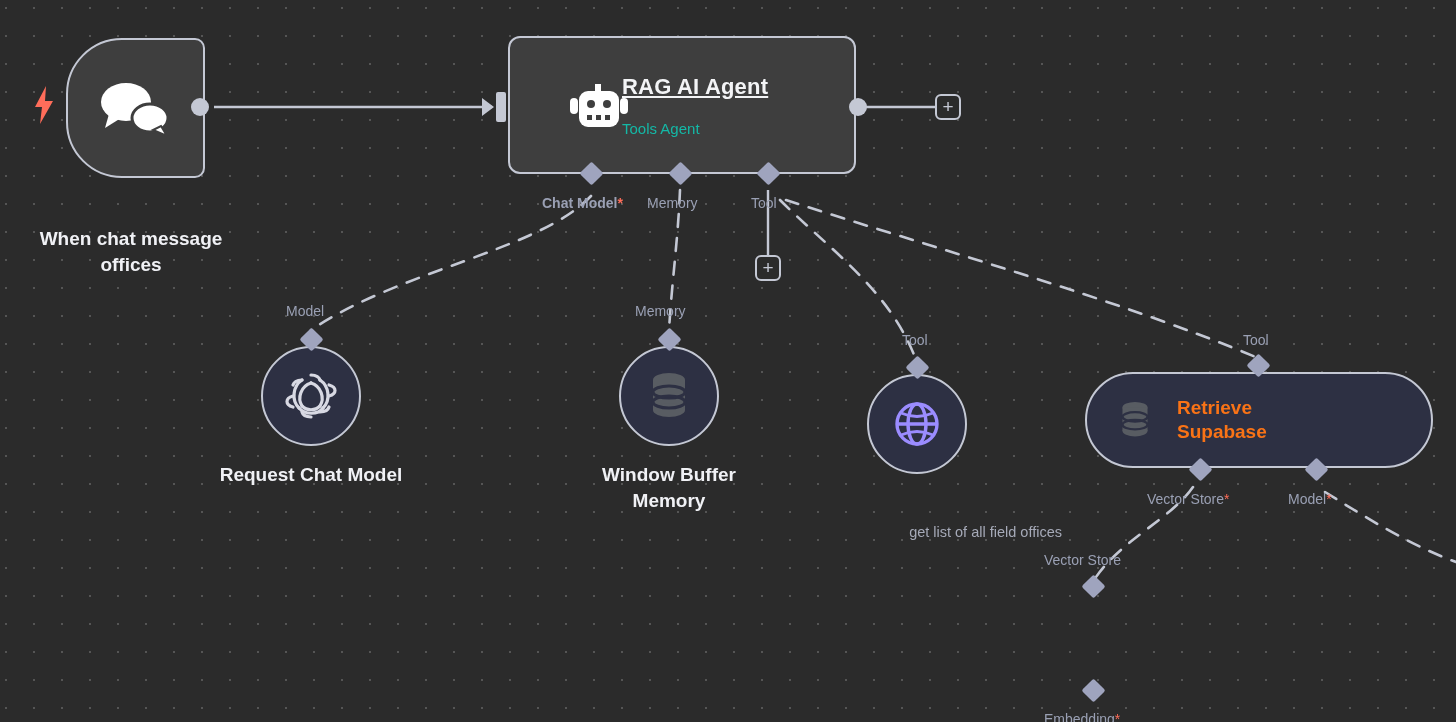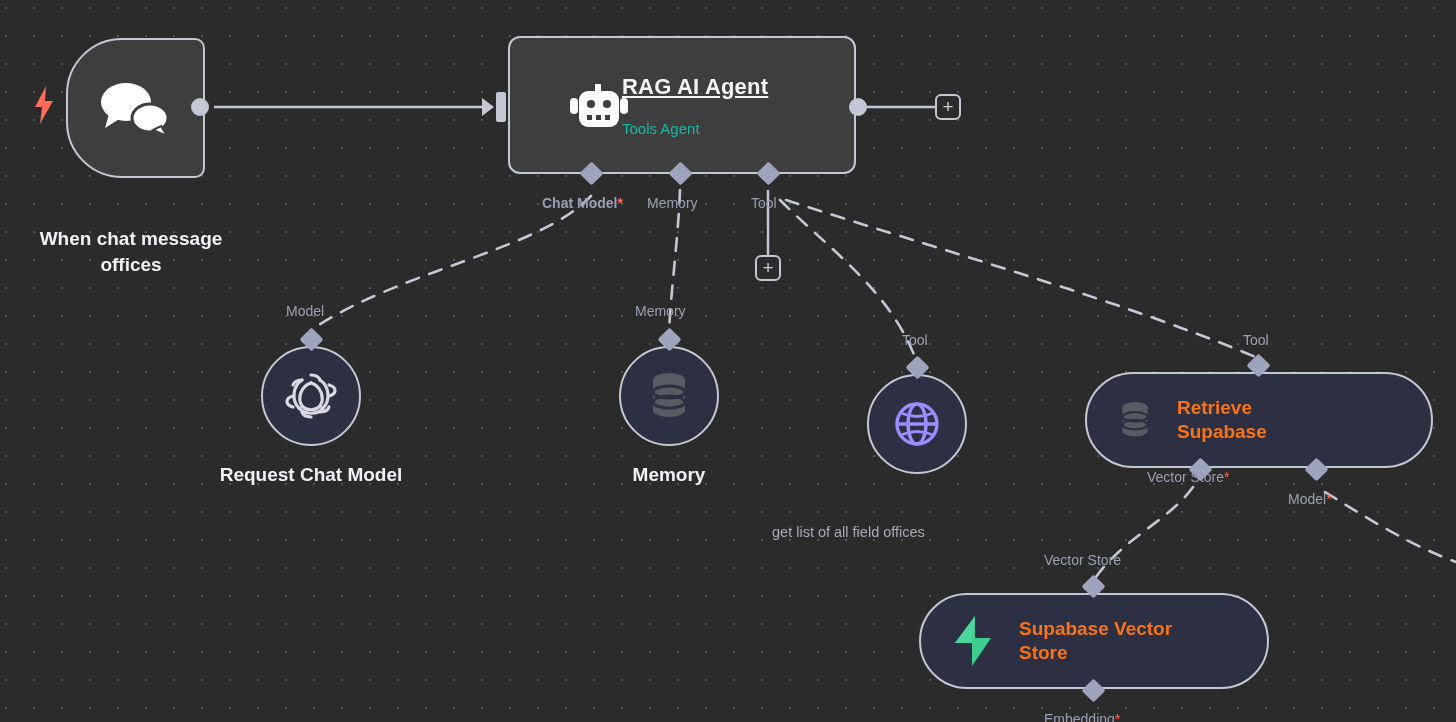--- a/index.html
+++ b/index.html
@@ -60,21 +60,21 @@
     display:flex; align-items:center; padding-left:30px; gap:24px;
   }
   .pill-title { color:#f97316; font-size:19px; font-weight:bold; line-height:1.28; }
 
   
   .caption {
     position:absolute; text-align:center;
     color:#f0f1f5; font-size:19px; font-weight:bold; line-height:1.35;
   }
   .subcaption {
-    position:absolute; text-align:left;
+    position:absolute; text-align:right;
     color:#a6aab8; font-size:14.5px; line-height:1.3;
   }
 
   
   .portlabel {
     position:absolute; color:#9aa0b4; font-size:14px; white-space:nowrap;
   }
   .req { color:#ff6d5a; }
 
   
@@ -205,20 +205,21 @@
       <ellipse cx="23" cy="9" rx="16" ry="7" fill="#585c62"></ellipse>
       <rect x="7" y="9" width="32" height="30" fill="#585c62"></rect>
       <ellipse cx="23" cy="39" rx="16" ry="7" fill="#585c62"></ellipse>
       <ellipse cx="23" cy="21" rx="16" ry="6" fill="none" stroke="#2d3043" stroke-width="3"></ellipse>
       <ellipse cx="23" cy="31" rx="16" ry="6" fill="none" stroke="#2d3043" stroke-width="3"></ellipse>
     </svg>
   </div>
   <div class="diamond" style="left:661px; top:331px;"></div>
   <div class="portlabel" style="left:635px; top:303px;">Memory</div>
   <div class="caption" style="left:549px; top:462px; width:240px;">
+    <div>Window Buffer</div>
     <div>Memory</div>
   </div>
 
   <div class="round" style="left:867px; top:374px;">
     <svg width="50" height="50" viewBox="0 0 50 50">
       <circle cx="25" cy="25" r="20" fill="none" stroke="#9b8cff" stroke-width="3.4"></circle>
       <ellipse cx="25" cy="25" rx="9" ry="20" fill="none" stroke="#9b8cff" stroke-width="3.4"></ellipse>
       <line x1="5" y1="25" x2="45" y2="25" stroke="#9b8cff" stroke-width="3.4"></line>
       <path d="M9 14 Q25 21 41 14" fill="none" stroke="#9b8cff" stroke-width="3"></path>
       <path d="M9 36 Q25 29 41 36" fill="none" stroke="#9b8cff" stroke-width="3"></path>
@@ -238,37 +239,27 @@
     </svg>
     <div class="pill-title">
       <div>Retrieve</div>
       <div>Supabase</div>
     </div>
   </div>
   <div class="diamond" style="left:1250px; top:357px;"></div>
   <div class="portlabel" style="left:1243px; top:332px;">Tool</div>
   <div class="diamond" style="left:1192px; top:461px;"></div>
   <div class="diamond" style="left:1308px; top:461px;"></div>
-  <div class="portlabel" style="left:1147px; top:469px;">
+  <div class="portlabel" style="left:1147px; top:491px;">
     <span>Vector Store</span><span class="req">*</span>
   </div>
   <div class="portlabel" style="left:1288px; top:491px;">
     <span>Model</span><span class="req">*</span>
   </div>
 
-  <div class="pill" style="left:919px; top:593px; width:350px;">
-    <svg width="44" height="50" viewBox="0 0 44 50">
-      <path d="M24 0 L4 27 L21 27 L21 50 L40 22 L24 22 Z" fill="#3ecf8e"></path>
-      <path d="M24 0 L4 27 L21 27 Z" fill="#4fd8a0" opacity="0.75"></path>
-    </svg>
-    <div class="pill-title">
-      <div>Supabase Vector</div>
-      <div>Store</div>
-    </div>
-  </div>
   <div class="diamond" style="left:1085px; top:578px;"></div>
   <div class="portlabel" style="left:1044px; top:552px;">Vector Store</div>
   <div class="diamond" style="left:1085px; top:682px;"></div>
   <div class="portlabel" style="left:1044px; top:711px;">
     <span>Embedding</span><span class="req">*</span>
   </div>
 
 </div>
 
 </body></html>

